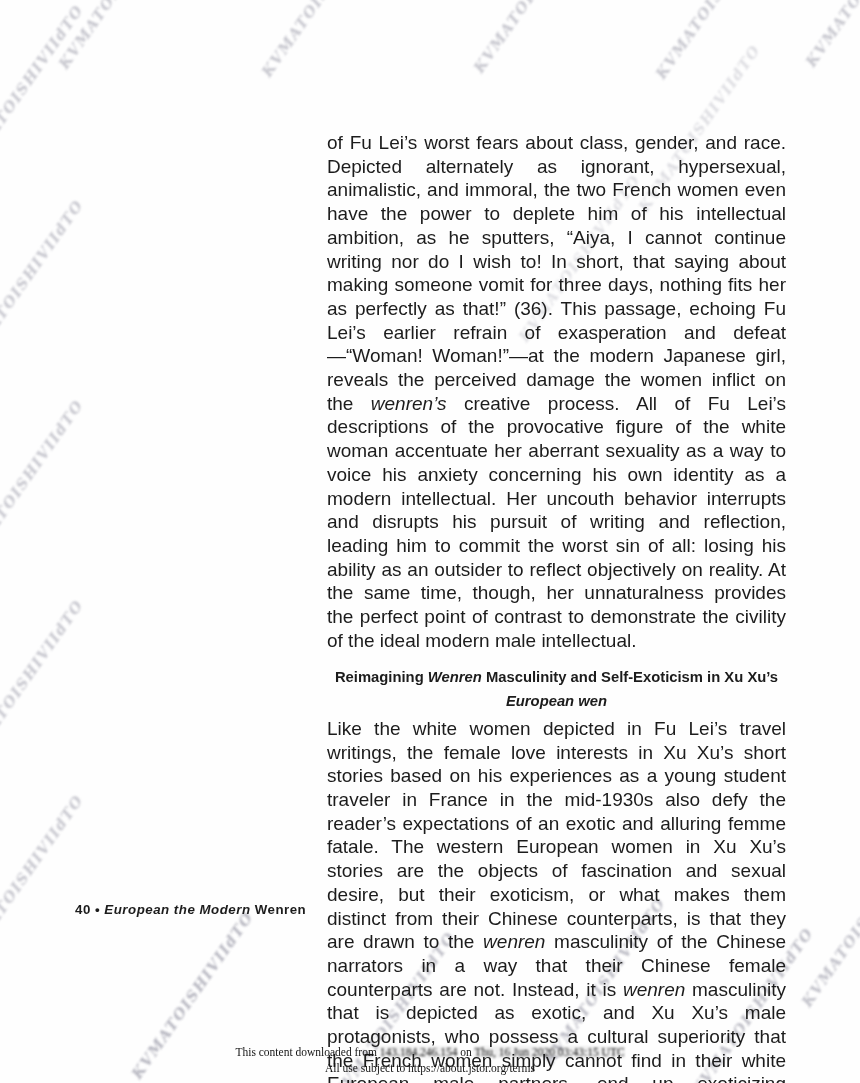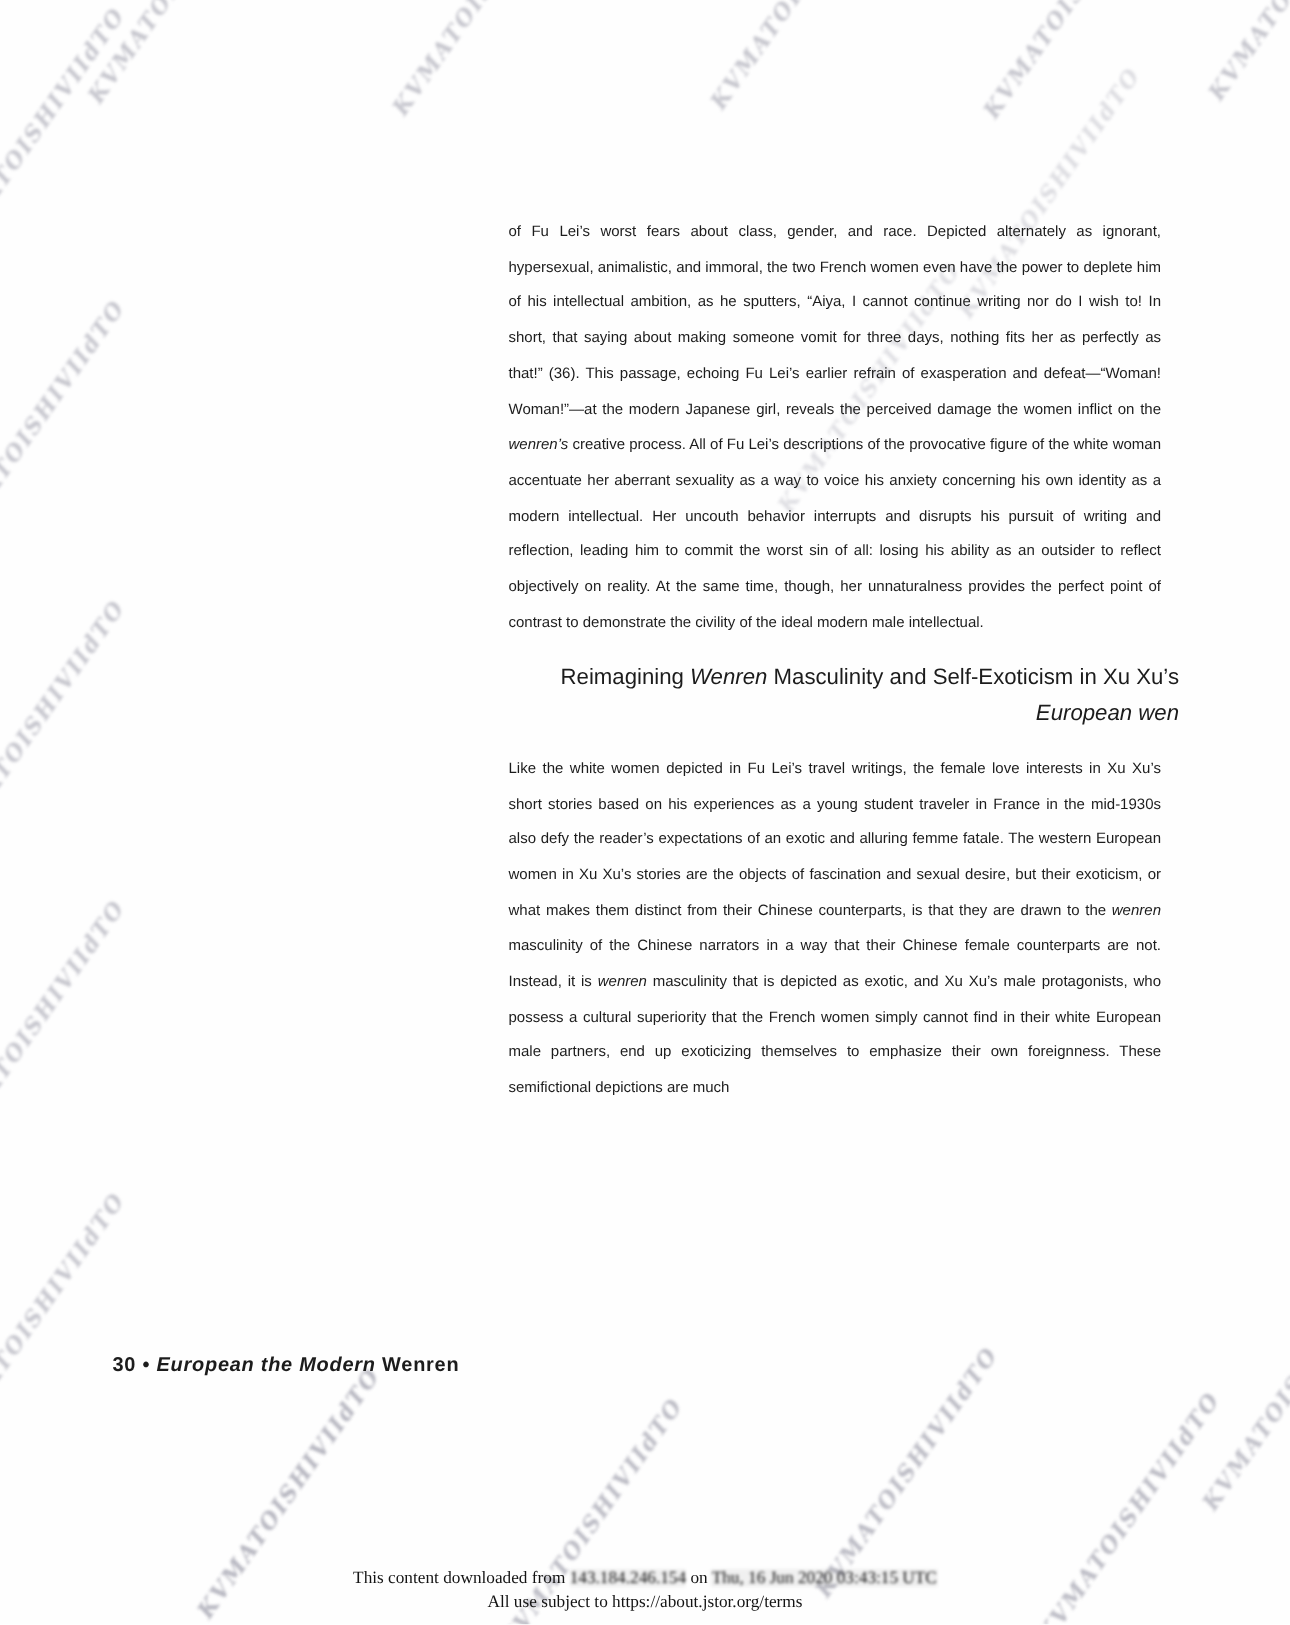--- a/index.html
+++ b/index.html
@@ -11,25 +11,25 @@
     font-family:"Liberation Sans", sans-serif;
     color:#1c1c1c;
   }
   .it{font-style:italic;}
   .bd{font-weight:bold;}
   .smudge{filter:blur(1.2px);color:#101010;background:rgba(20,20,20,0.06);}
   .textcol{
     position:absolute;left:327px;top:131px;width:459px;
   }
   p.body{
-    font-size:10px;line-height:23.7px;text-align:justify;margin:12px;
+    font-size:19px;line-height:23.7px;text-align:justify;margin:0;
   }
   h2.heading{
-    font-size:14.8px;line-height:23.7px;font-weight:normal;
-    margin:14px 0 3px 0;text-align:right;
+    font-size:14.8px;line-height:23.7px;font-weight:bold;
+    margin:14px 0 3px 0;text-align:center;
   }
   .footer{
     position:absolute;left:75px;top:902px;
     font-size:13.3px;letter-spacing:0.5px;font-weight:bold;
     white-space:nowrap;
   }
   .jstor{
     position:absolute;left:0;right:0;text-align:center;
     font-family:"Liberation Serif", serif;
     font-size:11.5px;color:#141414;
@@ -88,18 +88,18 @@
     <span class="wm">KVMATOISHIVIIdTO</span>
     <span class="wm">KVMATOISHIVIIdTO</span>
   </div>
 
   <div class="textcol">
     <p class="body"><span>of Fu Lei’s worst fears about class, gender, and race. Depicted alternately as ignorant, hypersexual, animalistic, and immoral, the two French women even have the power to deplete him of his intellectual ambition, as he sputters, “Aiya, I cannot continue writing nor do I wish to! In short, that saying about making someone vomit for three days, nothing fits her as perfectly as that!” (36). This passage, echoing Fu Lei’s earlier refrain of exasperation and defeat—“Woman! Woman!”—at the modern Japanese girl, reveals the perceived damage the women inflict on the </span><span class="it">wenren’s</span><span> creative process. All of Fu Lei’s descriptions of the provocative figure of the white woman accentuate her aberrant sexuality as a way to voice his anxiety concerning his own identity as a modern intellectual. Her uncouth behavior interrupts and disrupts his pursuit of writing and reflection, leading him to commit the worst sin of all: losing his ability as an outsider to reflect objectively on reality. At the same time, though, her unnaturalness provides the perfect point of contrast to demonstrate the civility of the ideal modern male intellectual.</span></p>
     <h2 class="heading"><span>Reimagining </span><span class="it">Wenren</span><span> Masculinity and Self-Exoticism in Xu Xu’s</span><br><span class="it">European wen</span></h2>
     <p class="body"><span>Like the white women depicted in Fu Lei’s travel writings, the female love interests in Xu Xu’s short stories based on his experiences as a young student traveler in France in the mid-1930s also defy the reader’s expectations of an exotic and alluring femme fatale. The western European women in Xu Xu’s stories are the objects of fascination and sexual desire, but their exoticism, or what makes them distinct from their Chinese counterparts, is that they are drawn to the </span><span class="it">wenren</span><span> masculinity of the Chinese narrators in a way that their Chinese female counterparts are not. Instead, it is </span><span class="it">wenren</span><span> masculinity that is depicted as exotic, and Xu Xu’s male protagonists, who possess a cultural superiority that the French women simply cannot find in their white European male partners, end up exoticizing themselves to emphasize their own foreignness. These semifictional depictions are much</span></p>
   </div>
 
-  <div class="footer"><span class="bd">30 • </span><span class="it bd">European the Modern </span><span class="bd">Wenren</span></div>
+  <div class="footer"><span class="bd">40 • </span><span class="it bd">European the Modern </span><span class="bd">Wenren</span></div>
 
   <div class="jstor l2">All use subject to https://about.jstor.org/terms</div>
   <div class="jstor l1"><span>This content downloaded from </span><span class="smudge">143.184.246.154</span><span> on </span><span class="smudge">Thu, 16 Jun 2020 03:43:15 UTC</span></div>
 
 </div>
 
 </body></html>

